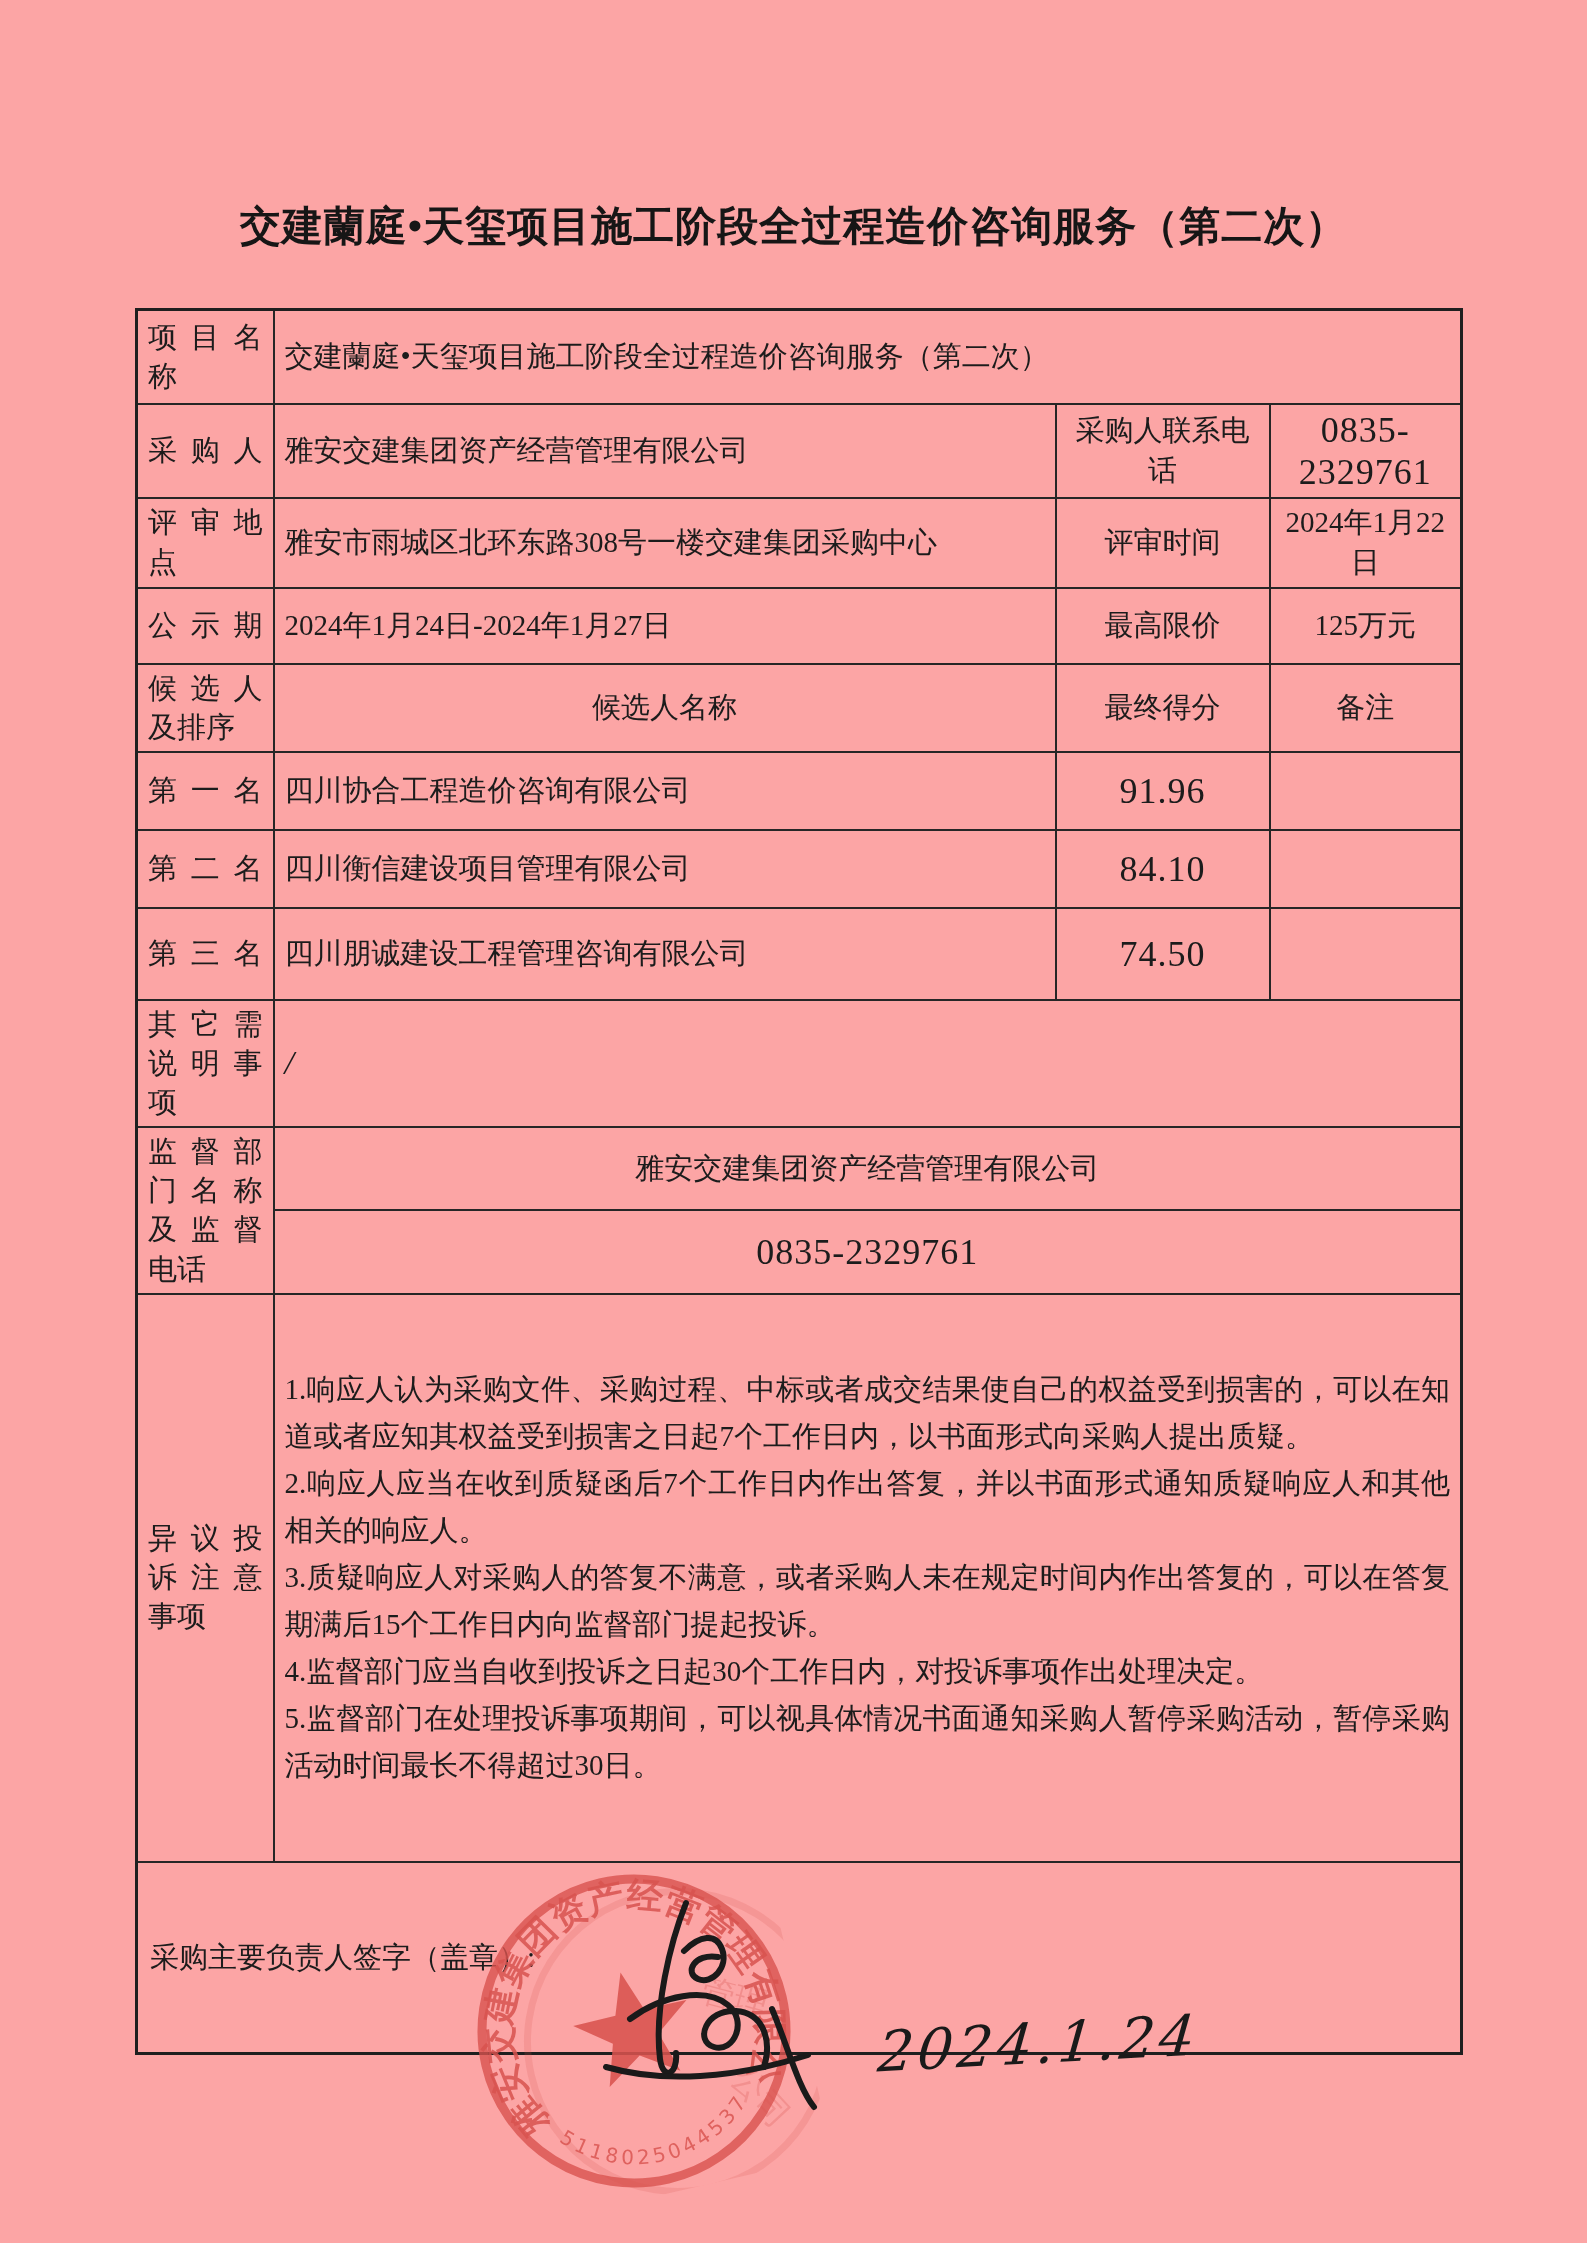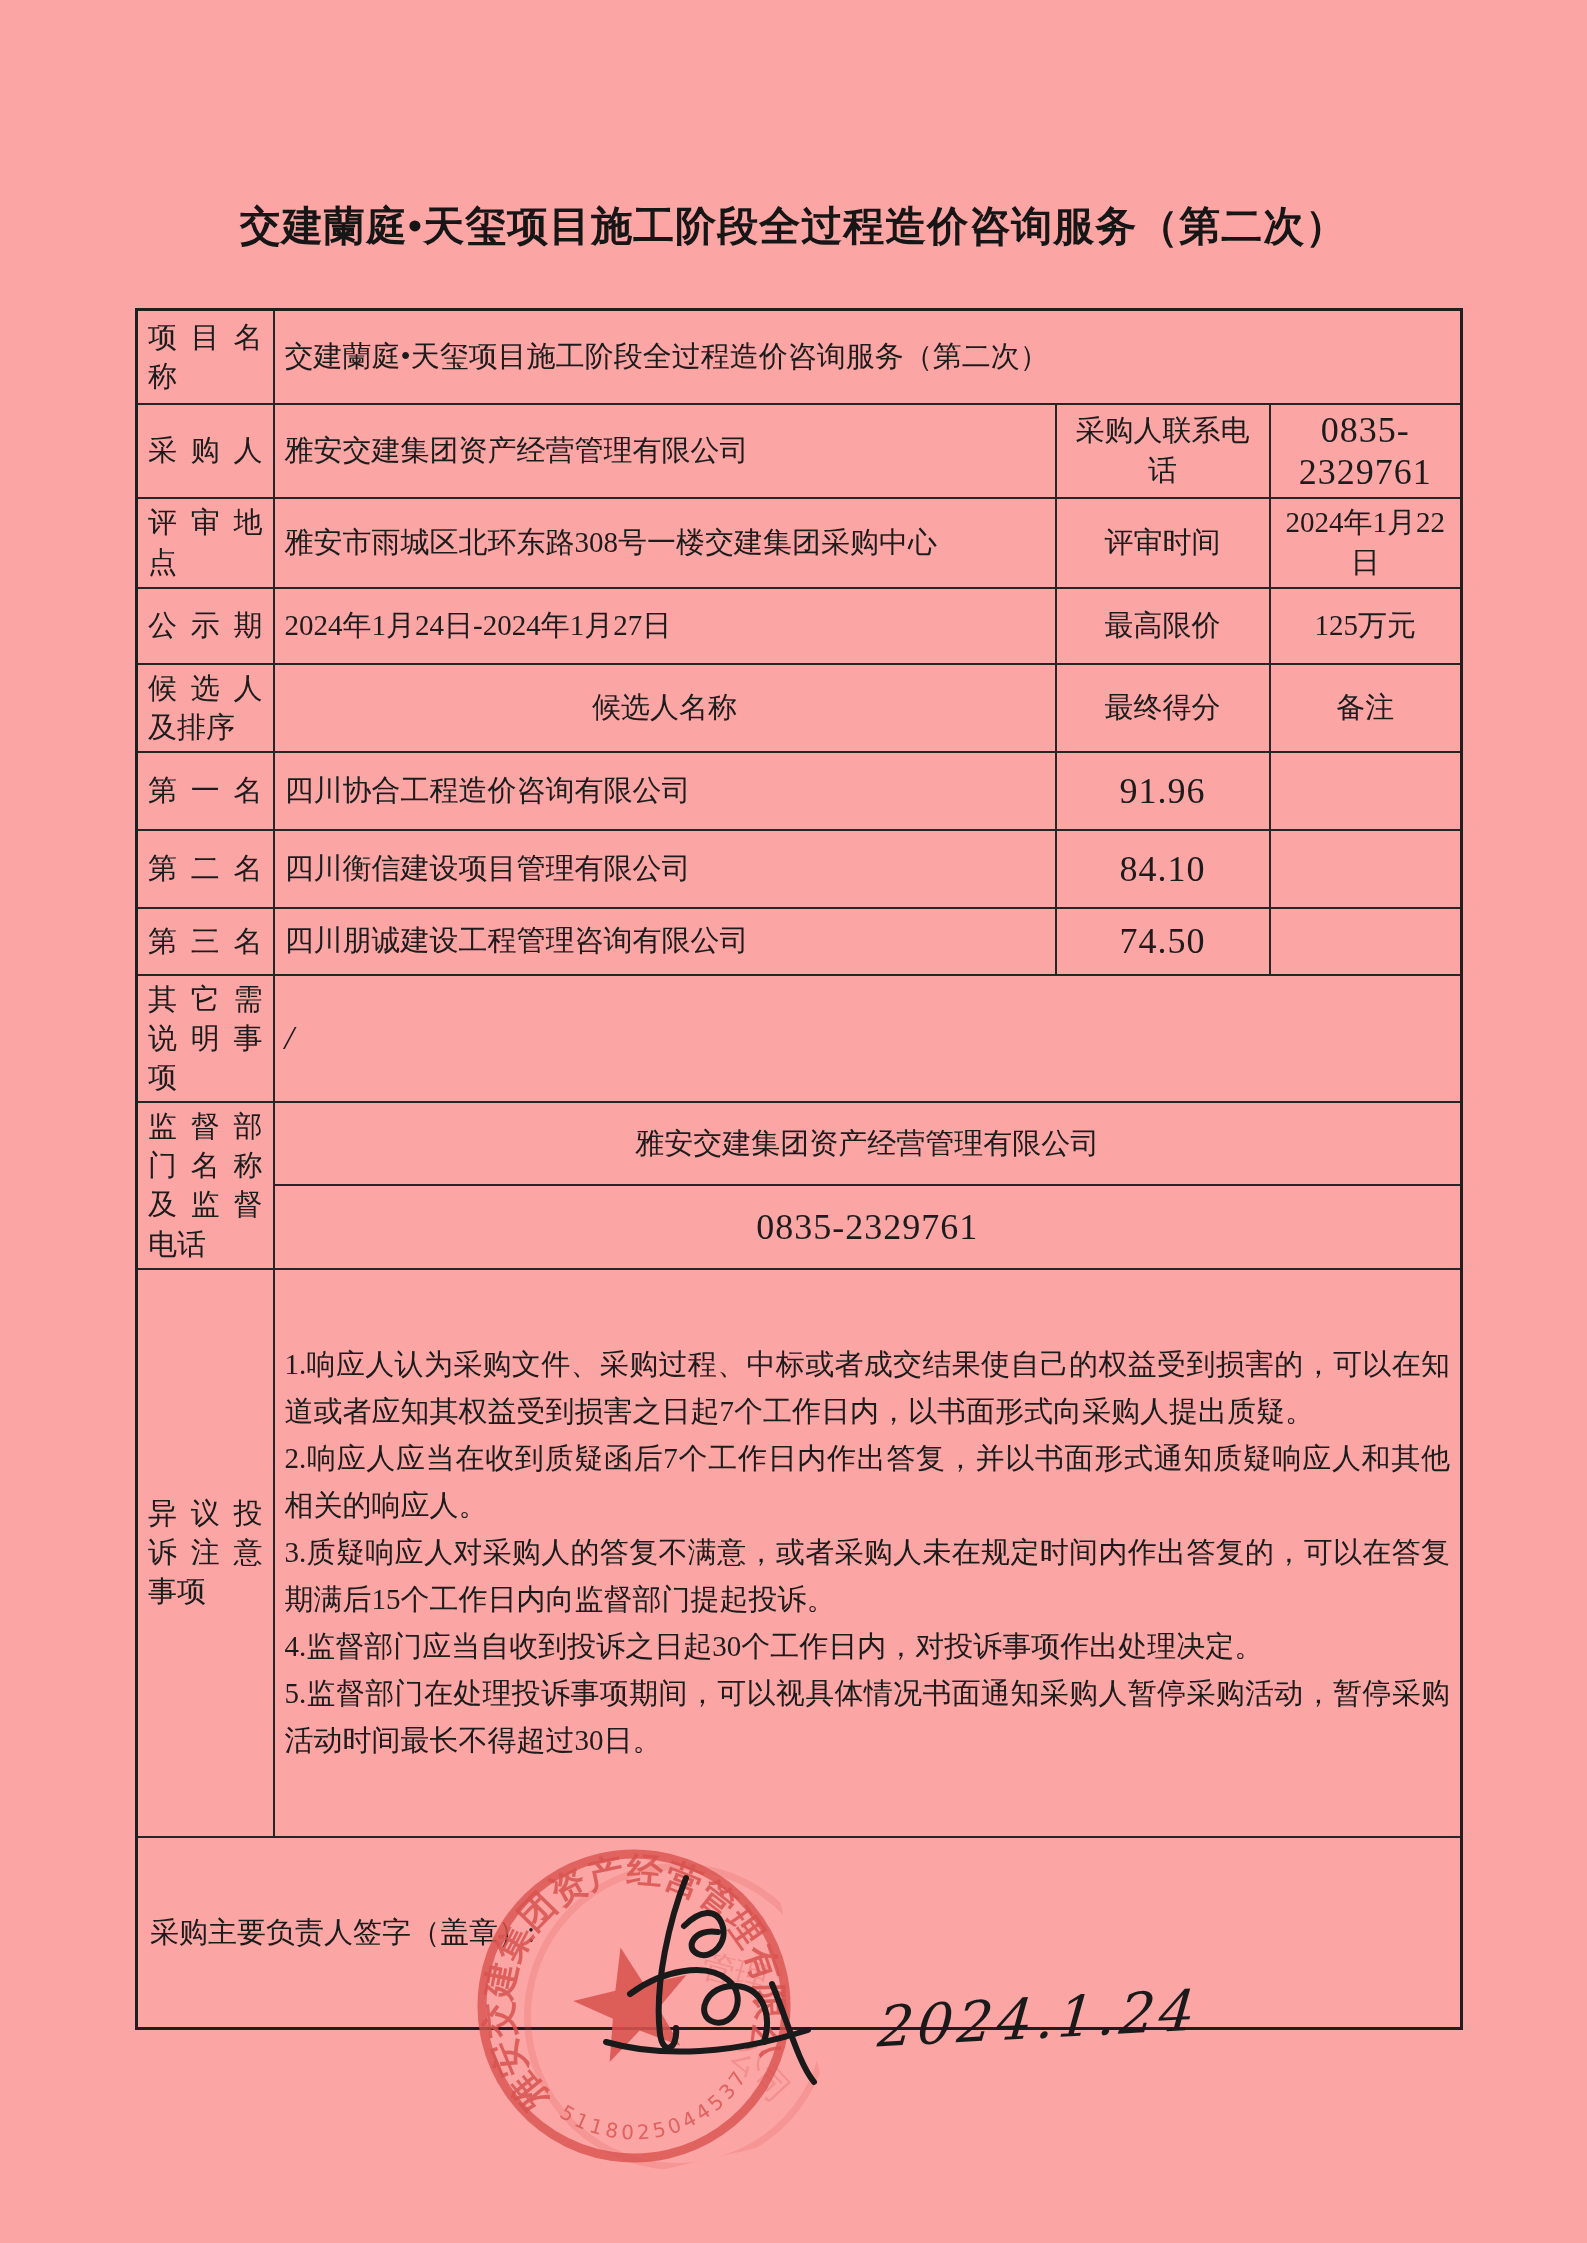--- a/index.html
+++ b/index.html
@@ -117,21 +117,21 @@
       <td class="cen"></td>
     </tr>
 
     <tr style="height:78px">
       <td class="lbl dist">第二名</td>
       <td class="val">四川衡信建设项目管理有限公司</td>
       <td class="num">84.10</td>
       <td class="cen"></td>
     </tr>
 
-    <tr style="height:67px">
+    <tr style="height:92px">
       <td class="lbl dist">第三名</td>
       <td class="val">四川朋诚建设工程管理咨询有限公司</td>
       <td class="num">74.50</td>
       <td class="cen"></td>
     </tr>
 
     <tr style="height:84px">
       <td class="lbl">其它需说明事项</td>
       <td class="val slash" colspan="3">/</td>
     </tr>

